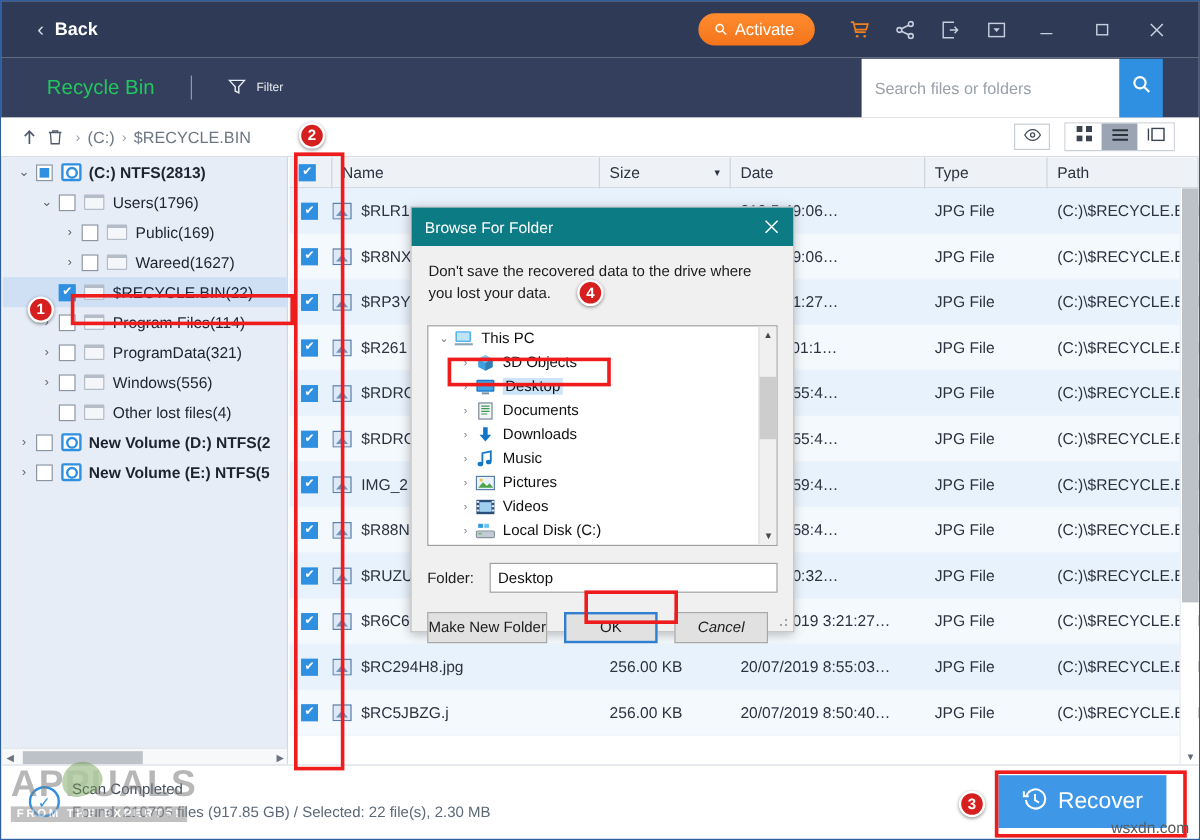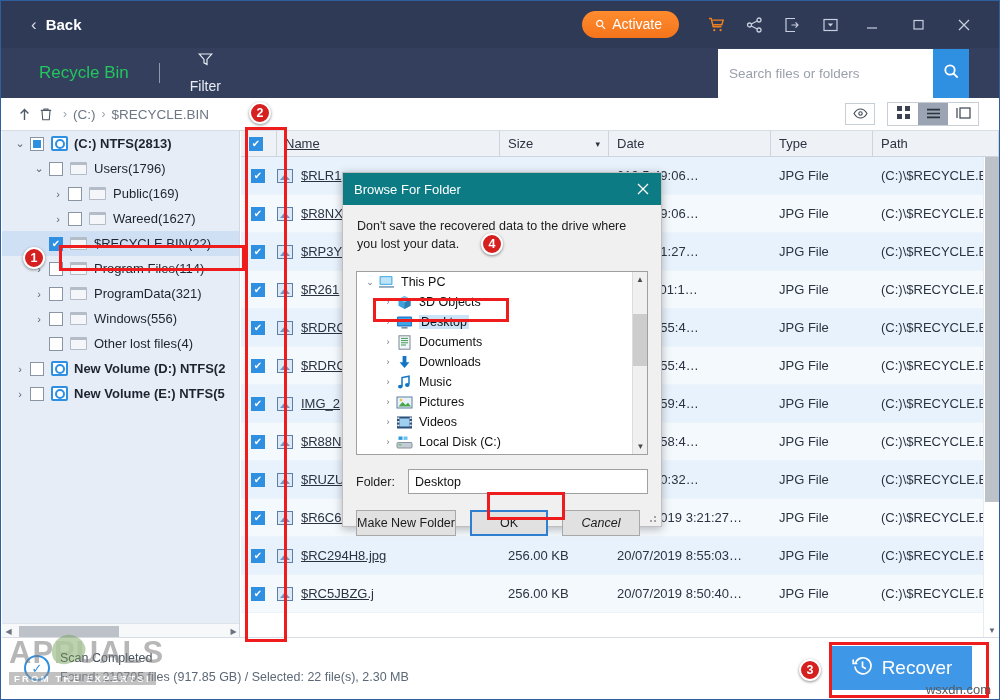--- a/index.html
+++ b/index.html
@@ -52,21 +52,21 @@
     position: absolute; left: 0; top: 47px; width: 998px; height: 50px;
     background: #333f5c;
     display: flex; align-items: center;
   }
   .tab-recycle {
     color: #22c55e; font-size: 17px; margin-left: 38px; cursor: pointer;
   }
   .sep { width: 1px; height: 20px; background: #8f98ad; margin: 0 30px; }
   .filter-btn {
     display: flex; align-items: center; gap: 9px;
-    color: #e8ecf3; font-size: 14px; cursor: pointer; flex-direction: column;
+    color: #e8ecf3; font-size: 10px; cursor: pointer;
   }
   .search-wrap {
     margin-left: auto; margin-right: 30px;
     display: flex; height: 49px;
   }
   .search-input {
     width: 215px; border: none; outline: none;
     padding: 0 11px; font-size: 13.5px;
     font-family: "Liberation Sans", sans-serif;
     color: #333; background: #fff;
@@ -164,21 +164,21 @@
     height: 26px; display: flex; align-items: center; padding-left: 8px;
     border-right: 1px solid #ccd4de;
   }
   .fl-row {
     display: flex; align-items: center; height: 38px;
     font-size: 13px; color: #2b3340; border-bottom: 1px solid #edf3fa;
     background: #e8f2fc; cursor: pointer;
   }
   .fl-row.alt { background: #f4f9fe; }
   .col-check { width: 36px; display: flex; align-items: center; padding-left: 10px; }
-  .col-name { width: 223px; display: flex; align-items: center; gap: 8px; overflow: hidden; text-decoration: underline; }
+  .col-name { width: 223px; display: flex; align-items: center; gap: 8px; overflow: hidden; }
   .col-size { width: 109px; padding-left: 8px; }
   .col-date { width: 162px; padding-left: 8px; }
   .col-type { width: 102px; padding-left: 8px; }
   .col-path { flex: 1; padding-left: 8px; white-space: nowrap; overflow: hidden; }
   .img-icon {
     width: 16px; height: 14px; flex: 0 0 auto;
     border: 1px solid #5b7fa8; background: #dde9f5; position: relative;
   }
   .img-icon::after {
     content: ""; position: absolute; left: 2px; bottom: 2px;

